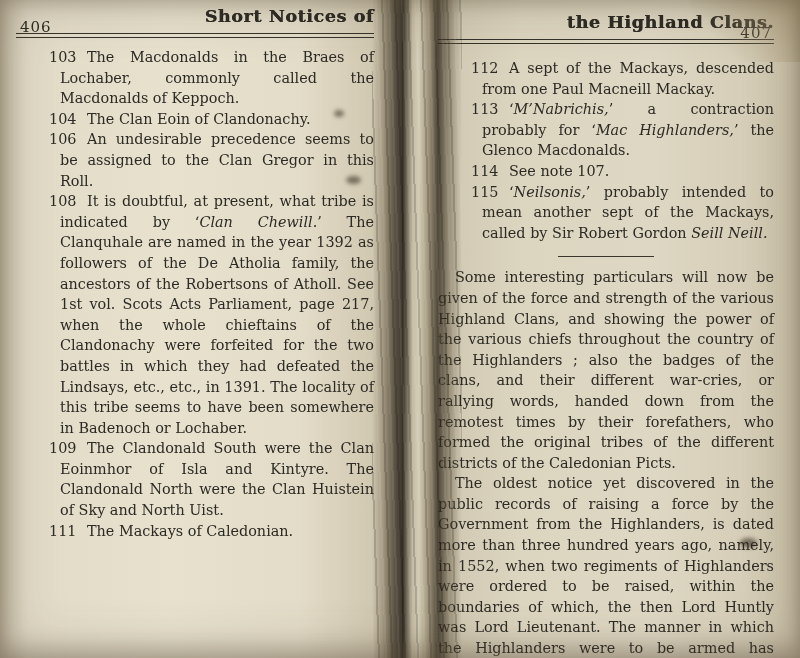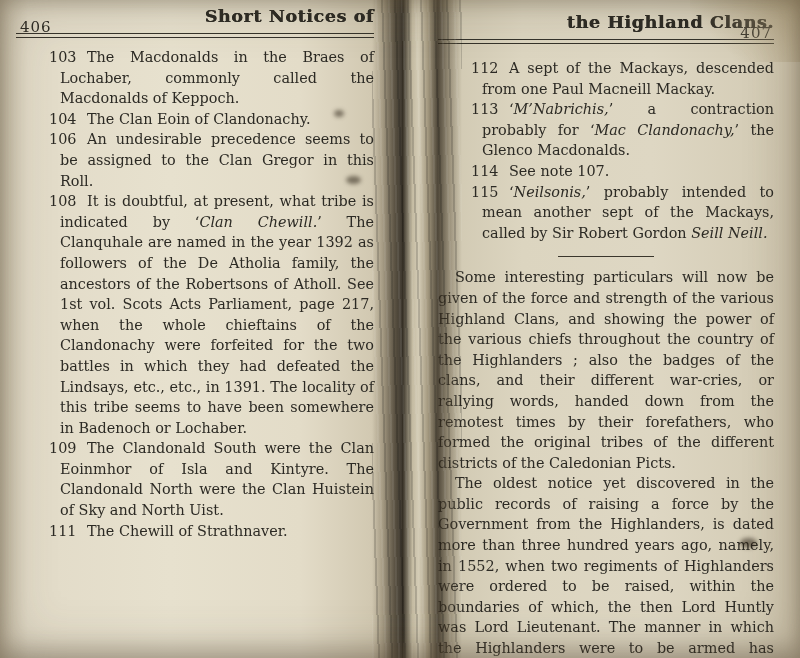--- a/index.html
+++ b/index.html
@@ -93,35 +93,35 @@
         <span class="pagenum pagenum-left">406</span>
         <span class="running-title">Short Notices of</span>
       </div>
       <div class="double-rule"></div>
       <div class="notes">
         <p class="item"><span class="num">103</span><span class="txt">The Macdonalds in the Braes of Lochaber, commonly called the Macdonalds of Keppoch.</span></p>
         <p class="item"><span class="num">104</span><span class="txt">The Clan Eoin of Clandonachy.</span></p>
         <p class="item"><span class="num">106</span><span class="txt">An undesirable precedence seems to be assigned to the Clan Gregor in this Roll.</span></p>
         <p class="item"><span class="num">108</span><span class="txt">It is doubtful, at present, what tribe is indicated by ‘<i>Clan Chewill.</i>’  The Clanquhale are named in the year 1392 as followers of the De Atholia family, the ancestors of the Robertsons of Atholl. See 1st vol. Scots Acts Parliament, page 217, when the whole chieftains of the Clandonachy were forfeited for the two battles in which they had defeated the Lindsays, etc., etc., in 1391.  The locality of this tribe seems to have been somewhere in Badenoch or Lochaber.</span></p>
         <p class="item"><span class="num">109</span><span class="txt">The Clandonald South were the Clan Eoinmhor of Isla and Kintyre.  The Clandonald North were the Clan Huistein of Sky and North Uist.</span></p>
-        <p class="item"><span class="num">111</span><span class="txt">The Chewill of Strathnaver.</span></p>
+        <p class="item"><span class="num">111</span><span class="txt">The Mackays of Caledonian.</span></p>
       </div>
     </div>
   </div>
 
   <div class="page page-right">
     <div class="content content-right">
       <div class="header">
         <span class="running-title">the Highland Clans.</span>
         <span class="pagenum pagenum-right">407</span>
       </div>
       <div class="double-rule"></div>
       <div class="notes notes-right">
         <p class="item"><span class="num">112</span><span class="txt">A sept of the Mackays, descended from one Paul Macneill Mackay.</span></p>
-        <p class="item"><span class="num">113</span><span class="txt">‘<i>M’Nabrichis,</i>’ a contraction probably for ‘<i>Mac Clandonachy,</i>’ the Glenco Macdonalds.</span></p>
+        <p class="item"><span class="num">113</span><span class="txt">‘<i>M’Nabrichis,</i>’ a contraction probably for ‘<i>Mac Highlanders,</i>’ the Glenco Macdonalds.</span></p>
         <p class="item"><span class="num">114</span><span class="txt">See note 107.</span></p>
         <p class="item"><span class="num">115</span><span class="txt">‘<i>Neilsonis,</i>’ probably intended to mean another sept of the Mackays, called by Sir Robert Gordon <i>Seill Neill.</i></span></p>
       </div>
       <div class="sep-rule"></div>
       <p class="para">Some interesting particulars will now be given of the force and strength of the various Highland Clans, and showing the power of the various chiefs throughout the country of the Highlanders ; also the badges of the clans, and their different war-cries, or rallying words, handed down from the remotest times by their forefathers, who formed the original tribes of the different districts of the Caledonian Picts.</p>
       <p class="para">The oldest notice yet discovered in the public records of raising a force by the Government from the Highlanders, is dated more than three hundred years ago, namely, in 1552, when two regiments of Highlanders were ordered to be raised, within the boundaries of which, the then Lord Huntly was Lord Lieutenant.  The manner in which the Highlanders were to be armed has already been noticed ;</p>
     </div>
   </div>
 
   <div class="gutter"></div>

